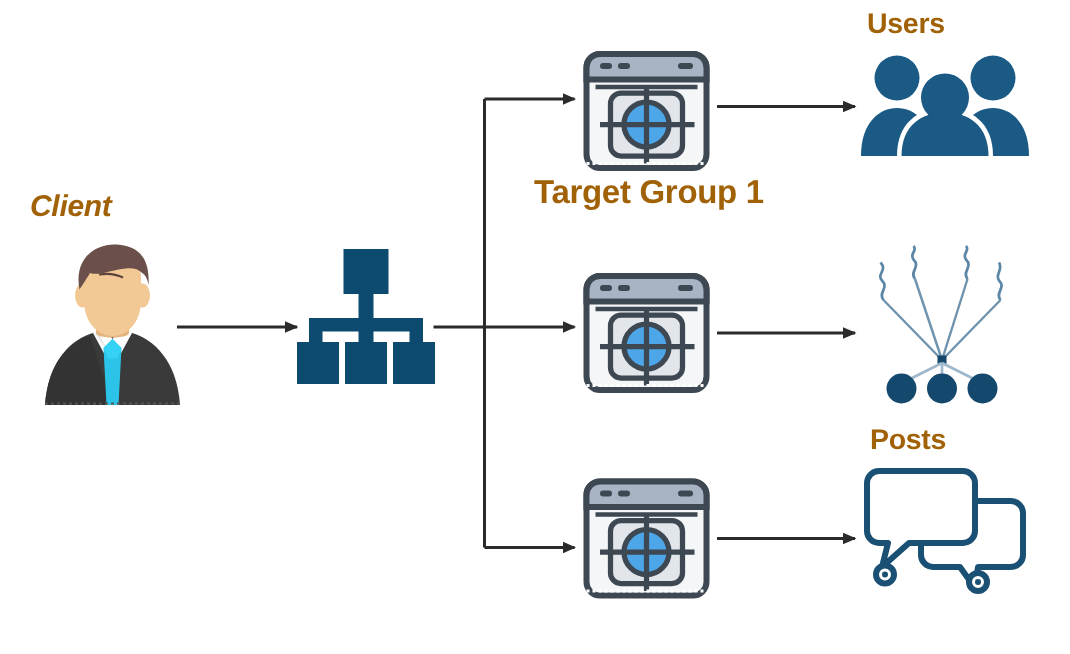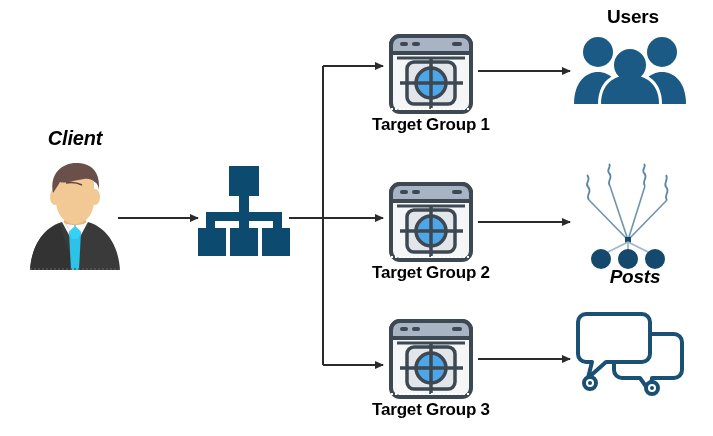--- a/index.html
+++ b/index.html
@@ -12,25 +12,25 @@
   }
   #canvas {
     position: relative;
     width: 713px;
     height: 436px;
     background: #ffffff;
     overflow: hidden;
   }
   .label {
     position: absolute;
-    color: #000000;
+    color: #a16207;
     font-family: "Liberation Sans", sans-serif;
     font-weight: 700;
     white-space: nowrap;
-    text-align: center;
+    text-align: left;
     letter-spacing: -0.2px;
   }
   .node {
     position: absolute;
   }
   svg { display: block; overflow: visible; }
   .edges {
     position: absolute;
     left: 0; top: 0;
     width: 713px; height: 436px;
@@ -126,57 +126,55 @@
       <rect x="24" y="9" width="8" height="4" rx="2" fill="#3d4852"></rect>
       <rect x="64" y="9" width="10" height="4" rx="2" fill="#3d4852"></rect>
       <line x1="9" y1="25" x2="77" y2="25" stroke="#3d4852" stroke-width="3"></line>
       <rect x="19" y="29" width="48" height="42" rx="7" fill="#e2e5ea" stroke="#3d4852" stroke-width="3.5"></rect>
       <circle cx="43" cy="50" r="15" fill="#4da6e8" stroke="#3d4852" stroke-width="3.5"></circle>
       <line x1="43" y1="24" x2="43" y2="76" stroke="#3d4852" stroke-width="3.5"></line>
       <line x1="12" y1="50" x2="75" y2="50" stroke="#3d4852" stroke-width="3.5"></line>
       <line x1="3" y1="76" x2="83" y2="76" stroke="#ffffff" stroke-width="2" stroke-dasharray="2 2"></line>
     </svg>
   </div>
-  <div class="label" style="left:356px; top:115px; width:150px; font-size:17px;">Target Group 1</div>
+  <div class="label" style="left:356px; top:115px; width:150px; font-size:22px;">Target Group 1</div>
 
   <div class="node" style="left:388px; top:181px; width:86px; height:82px;">
     <svg width="86" height="82" viewBox="0 0 86 82" aria-hidden="true">
       <rect x="3" y="3" width="80" height="76" rx="9" fill="#f4f6f8" stroke="#3d4852" stroke-width="4"></rect>
       <path d="M3 12 a9 9 0 0 1 9 -9 h62 a9 9 0 0 1 9 9 v8 h-80 z" fill="#a8b4c4"></path>
       <path d="M3 12 a9 9 0 0 1 9 -9 h62 a9 9 0 0 1 9 9 v8 h-80 z" fill="none" stroke="#3d4852" stroke-width="4"></path>
       <rect x="12" y="9" width="8" height="4" rx="2" fill="#3d4852"></rect>
       <rect x="24" y="9" width="8" height="4" rx="2" fill="#3d4852"></rect>
       <rect x="64" y="9" width="10" height="4" rx="2" fill="#3d4852"></rect>
       <line x1="9" y1="25" x2="77" y2="25" stroke="#3d4852" stroke-width="3"></line>
       <rect x="19" y="29" width="48" height="42" rx="7" fill="#e2e5ea" stroke="#3d4852" stroke-width="3.5"></rect>
       <circle cx="43" cy="50" r="15" fill="#4da6e8" stroke="#3d4852" stroke-width="3.5"></circle>
       <line x1="43" y1="24" x2="43" y2="76" stroke="#3d4852" stroke-width="3.5"></line>
       <line x1="12" y1="50" x2="75" y2="50" stroke="#3d4852" stroke-width="3.5"></line>
       <line x1="3" y1="76" x2="83" y2="76" stroke="#ffffff" stroke-width="2" stroke-dasharray="2 2"></line>
     </svg>
   </div>
-  <div class="label" style="left:356px; top:263px; width:150px; font-size:17px;">Target Group 2</div>
 
   <div class="node" style="left:388px; top:318px; width:86px; height:82px;">
     <svg width="86" height="82" viewBox="0 0 86 82" aria-hidden="true">
       <rect x="3" y="3" width="80" height="76" rx="9" fill="#f4f6f8" stroke="#3d4852" stroke-width="4"></rect>
       <path d="M3 12 a9 9 0 0 1 9 -9 h62 a9 9 0 0 1 9 9 v8 h-80 z" fill="#a8b4c4"></path>
       <path d="M3 12 a9 9 0 0 1 9 -9 h62 a9 9 0 0 1 9 9 v8 h-80 z" fill="none" stroke="#3d4852" stroke-width="4"></path>
       <rect x="12" y="9" width="8" height="4" rx="2" fill="#3d4852"></rect>
       <rect x="24" y="9" width="8" height="4" rx="2" fill="#3d4852"></rect>
       <rect x="64" y="9" width="10" height="4" rx="2" fill="#3d4852"></rect>
       <line x1="9" y1="25" x2="77" y2="25" stroke="#3d4852" stroke-width="3"></line>
       <rect x="19" y="29" width="48" height="42" rx="7" fill="#e2e5ea" stroke="#3d4852" stroke-width="3.5"></rect>
       <circle cx="43" cy="50" r="15" fill="#4da6e8" stroke="#3d4852" stroke-width="3.5"></circle>
       <line x1="43" y1="24" x2="43" y2="76" stroke="#3d4852" stroke-width="3.5"></line>
       <line x1="12" y1="50" x2="75" y2="50" stroke="#3d4852" stroke-width="3.5"></line>
       <line x1="3" y1="76" x2="83" y2="76" stroke="#ffffff" stroke-width="2" stroke-dasharray="2 2"></line>
     </svg>
   </div>
-  <div class="label" style="left:356px; top:400px; width:150px; font-size:17px;">Target Group 3</div>
 
   <div class="label" style="left:578px; top:6px; width:110px; font-size:19px;">Users</div>
   <div class="node" style="left:572px; top:32px; width:116px; height:72px;">
     <svg width="116" height="72" viewBox="0 0 116 72" aria-hidden="true">
       <g fill="#1a5a85">
 
         <circle cx="26" cy="20" r="15"></circle>
         <path d="M2 72 C2 50 14 40 26 40 C38 40 50 50 50 72 Z"></path>
 
         <circle cx="90" cy="20" r="15"></circle>
@@ -215,21 +213,21 @@
         <line x1="53" y1="74" x2="77" y2="86"></line>
       </g>
       <g fill="#14486d">
         <circle cx="26" cy="91" r="10"></circle>
         <circle cx="53" cy="91" r="10"></circle>
         <circle cx="80" cy="91" r="10"></circle>
       </g>
     </svg>
   </div>
 
-  <div class="label" style="left:580px; top:266px; width:110px; font-size:19px;font-style:italic;">Posts</div>
+  <div class="label" style="left:580px; top:283px; width:110px; font-size:19px;">Posts</div>
   <div class="node" style="left:574px; top:308px; width:112px; height:86px;">
     <svg width="112" height="86" viewBox="0 0 112 86" aria-hidden="true">
       <g fill="#ffffff" stroke="#1a5074" stroke-width="4" stroke-linejoin="round" stroke-linecap="round">
 
         <path d="M48 26 h52 a8 8 0 0 1 8 8 v28 a8 8 0 0 1 -8 8 h-22 l-2 14
                  l-10 -14 h-18 a8 8 0 0 1 -8 -8 v-28 a8 8 0 0 1 8 -8 z"></path>
 
         <path d="M12 6 h56 a8 8 0 0 1 8 8 v32 a8 8 0 0 1 -8 8 h-36 l-18 16
                  l4 -16 h-6 a8 8 0 0 1 -8 -8 v-32 a8 8 0 0 1 8 -8 z"></path>
       </g>

